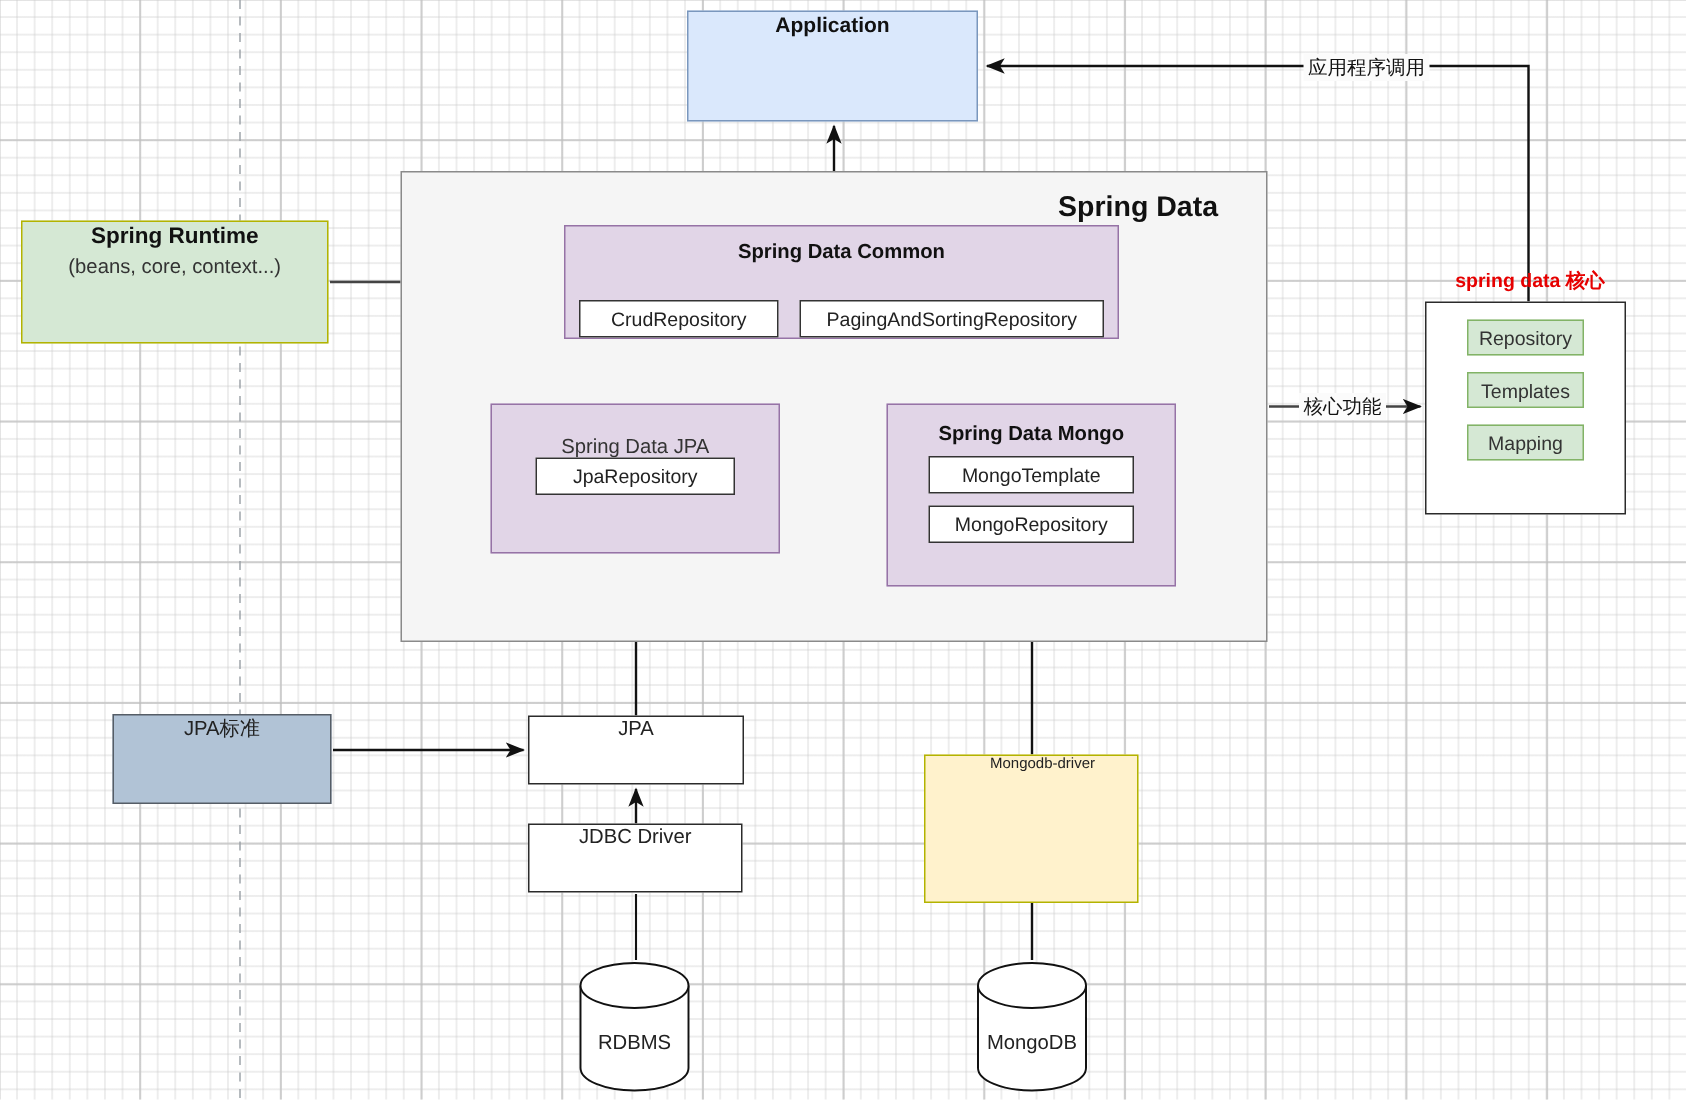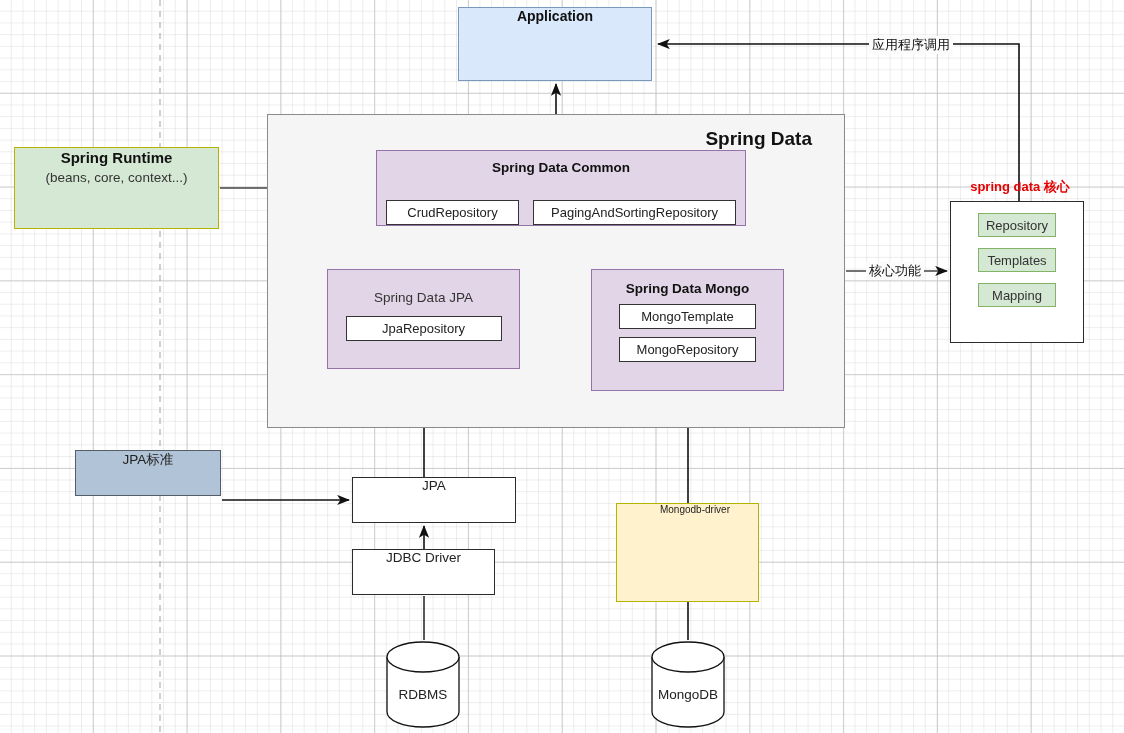--- a/index.html
+++ b/index.html
@@ -55,44 +55,44 @@
   .sdc-box{left:376px;top:150px;width:370px;height:76px;justify-content:space-between;}
   .sdc-title{font-size:13.5px;font-weight:bold;margin-top:9px;}
   .sdc-row{display:flex;gap:14px;margin-top:7px;}
   .white-chip{
     background:#ffffff;border:1px solid #333;color:#222;
     font-size:13px;height:25px;display:flex;align-items:center;
     justify-content:center;padding:0 10px;box-sizing:border-box;
   }
   .jpa-box{left:327px;top:269px;width:193px;height:100px;justify-content:flex-start;}
   .jpa-title{font-size:13.5px;font-weight:normal;color:#333;margin-top:20px;}
-  .jpa-chip{width:156px;margin-top:11px;}
+  .jpa-chip{width:133px;}
   .mongo-box{left:591px;top:269px;width:193px;height:122px;justify-content:flex-start;}
   .mongo-title{font-size:13.5px;font-weight:bold;margin-top:11px;}
   .mongo-chip{width:137px;margin-top:8px;}
 
   .core-panel{
     left:950px;top:201px;width:134px;height:142px;
     background:#ffffff;border:1.5px solid #2b2b2b;justify-content:flex-start;
   }
   .core-title{
     position:absolute;left:950px;top:178px;width:140px;
     text-align:center;font-size:13px;font-weight:bold;color:#e60000;
   }
   .green-chip{
     background:#d5e8d4;border:1px solid #82b366;color:#333;
     font-size:13px;width:78px;height:24px;display:flex;align-items:center;
     justify-content:center;margin-top:11px;box-sizing:border-box;
   }
 
   .plain-box{background:#ffffff;border:1px solid #2b2b2b;color:#222;font-size:13.5px;}
-  .jpa-plain{left:352px;top:477px;width:164px;height:46px;}
+  .jpa-plain{left:352px;top:477px;width:144px;height:46px;}
   .jdbc-plain{left:352px;top:549px;width:143px;height:46px;}
   .jpastd-box{
-    left:75px;top:450px;width:146px;height:46px;
+    left:75px;top:476px;width:146px;height:60px;
     background:#b1c3d6;border:1px solid #555d66;color:#222;font-size:13.5px;
   }
   .mdriver-box{
     left:616px;top:503px;width:143px;height:99px;
     background:#fff2cc;border:1px solid #b3b300;color:#222;font-size:10px;padding-left:15px;
   }
   .cyl-label{
     position:absolute;font-size:13.5px;color:#222;text-align:center;width:120px;
   }
   .edge-label{

